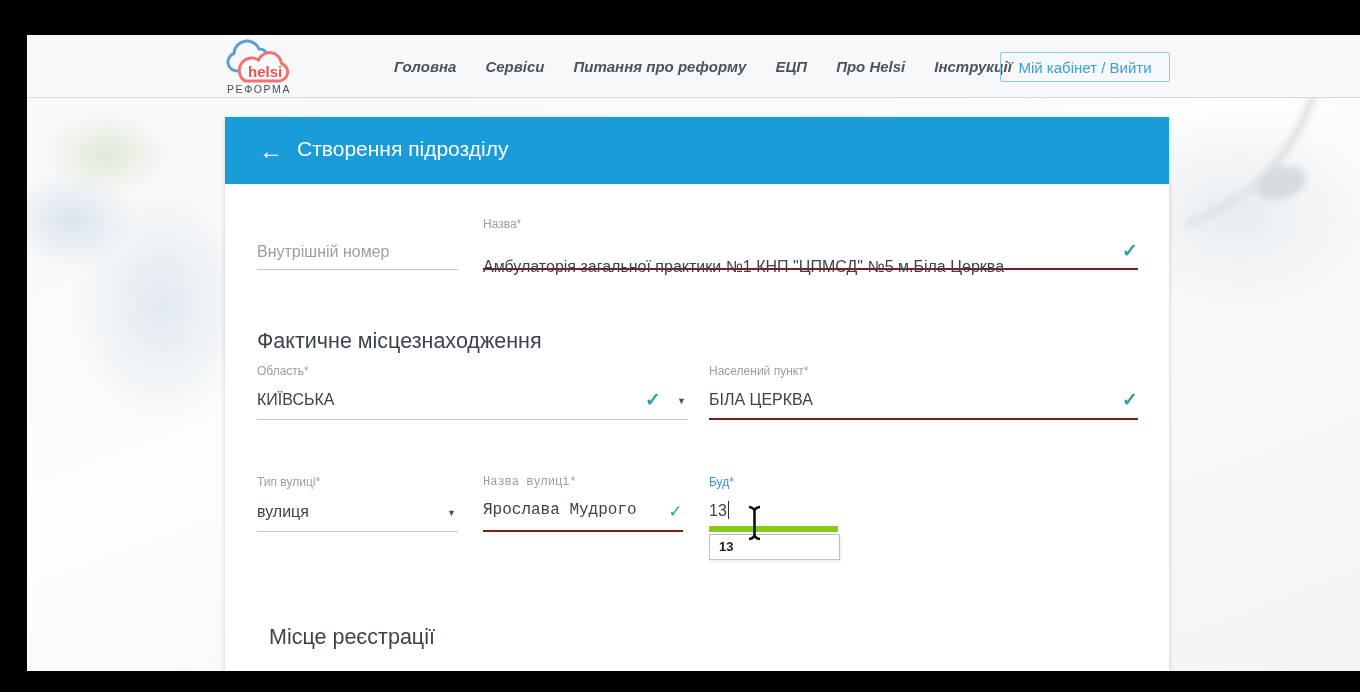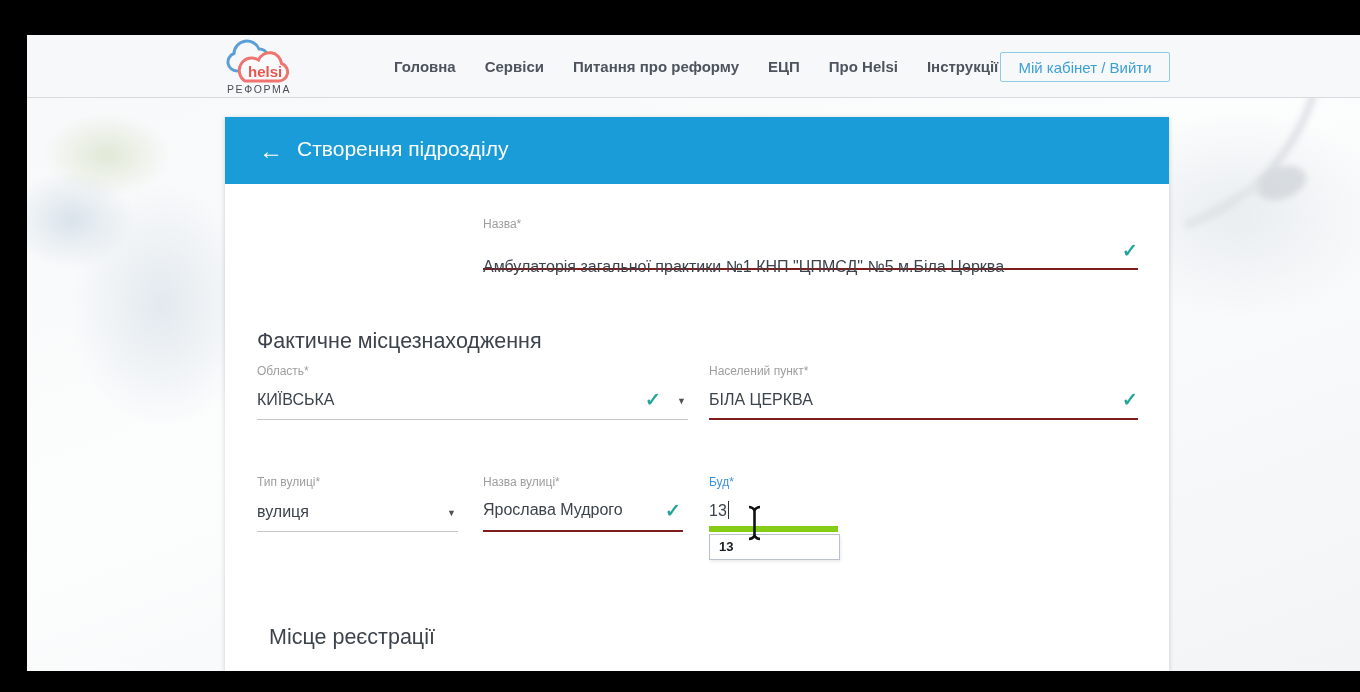--- a/index.html
+++ b/index.html
@@ -16,21 +16,21 @@
     overflow:hidden; }
 
   
   .site-header { position:absolute; left:0; top:0; width:100%; height:63px;
     background:#f7f8f9; border-bottom:1px solid #d8dbde; z-index:5; }
   .logo { position:absolute; left:194px; top:2px; width:76px; height:60px; cursor:pointer; }
   .logo svg { display:block; }
   .logo-sub { position:absolute; left:0; top:46px; width:76px; text-align:center;
     font-size:10.5px; letter-spacing:1.6px; color:#4a5058; }
   .nav { position:absolute; left:367px; top:0; height:63px; display:flex;
-    align-items:center; gap:29px; }
+    align-items:center; gap:29px;font-style:italic; }
   .nav-item { font-size:15px; font-weight:700; color:#4d545e; cursor:pointer; white-space:nowrap; }
   .account-btn { position:absolute; left:973px; top:17px; width:170px; height:30px;
     border:1px solid #8ecbe9; border-radius:2px; background:transparent;
     color:#3ba0d5; font-size:15px; display:flex; align-items:center; justify-content:center;
     cursor:pointer; font-family:"Liberation Sans", sans-serif; }
 
   
   .scrollbar { position:absolute; left:1342px; top:0; width:12px; height:636px;
     background:#f1f1f1; z-index:9; }
   .scroll-up { position:absolute; left:0; top:0; width:12px; height:12px;
@@ -117,20 +117,23 @@
       <div class="scroll-thumb"></div>
     </div>
 
     <div class="card">
 
       <div class="card-header">
         <div class="back-btn">←</div>
         <div class="card-title">Створення підрозділу</div>
       </div>
 
+      <div class="field u-gray" style="left:32px; top:100px; width:201px; height:53px;">
+        <div class="f-value f-placeholder" style="top:26px;">Внутрішній номер</div>
+      </div>
 
       <div class="field u-teal" style="left:258px; top:100px; width:655px; height:53px;">
         <div class="f-label">Назва*</div>
         <div class="f-value" style="top:41px;">Амбулаторія загальної практики №1 КНП "ЦПМСД" №5 м.Біла Церква</div>
         <div class="check" style="right:0; top:22px;">✓</div>
       </div>
 
       <div class="section-h" style="left:32px; top:212px;text-align:center;">Фактичне місцезнаходження</div>
 
       <div class="field u-gray" style="left:32px; top:247px; width:431px; height:56px;">
@@ -145,21 +148,21 @@
         <div class="f-value" style="top:27px;">БІЛА ЦЕРКВА</div>
         <div class="check" style="right:0; top:24px;">✓</div>
       </div>
 
       <div class="field u-gray" style="left:32px; top:358px; width:201px; height:57px;">
         <div class="f-label">Тип вулиці*</div>
         <div class="f-value" style="top:28px;">вулиця</div>
         <div class="dd-arrow" style="right:2px; top:33px;">▼</div>
       </div>
 
-      <div class="field u-teal" style="left:258px; top:358px; width:200px; height:57px;">
+      <div class="field u-teal" style="left:258px; top:358px; width:200px; height:57px;font-family:Liberation Mono, monospace;">
         <div class="f-label">Назва вулиці*</div>
         <div class="f-value" style="top:26px;">Ярослава Мудрого</div>
         <div class="check" style="right:2px; top:24px;">✓</div>
       </div>
 
       <div class="field u-blue" style="left:484px; top:358px; width:129px; height:57px;">
         <div class="f-label label-blue">Буд*</div>
         <div class="f-value" style="top:26px;"><span>13</span><span class="caret"></span></div>
       </div>
 

